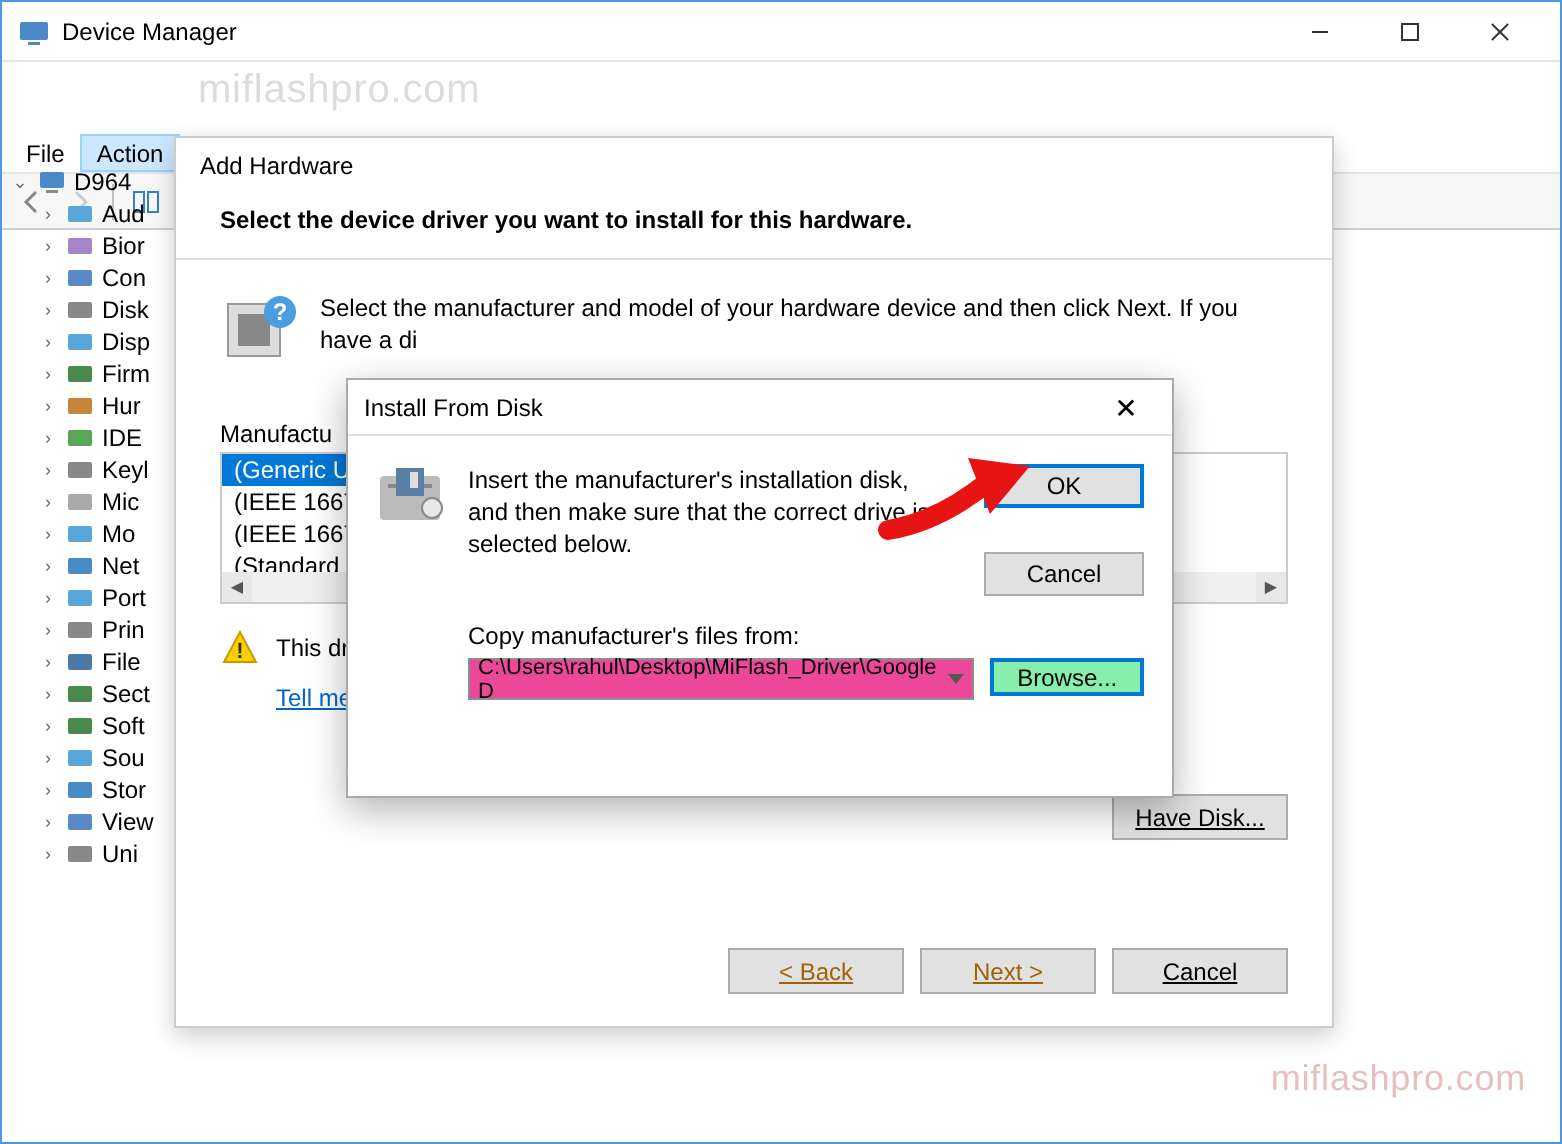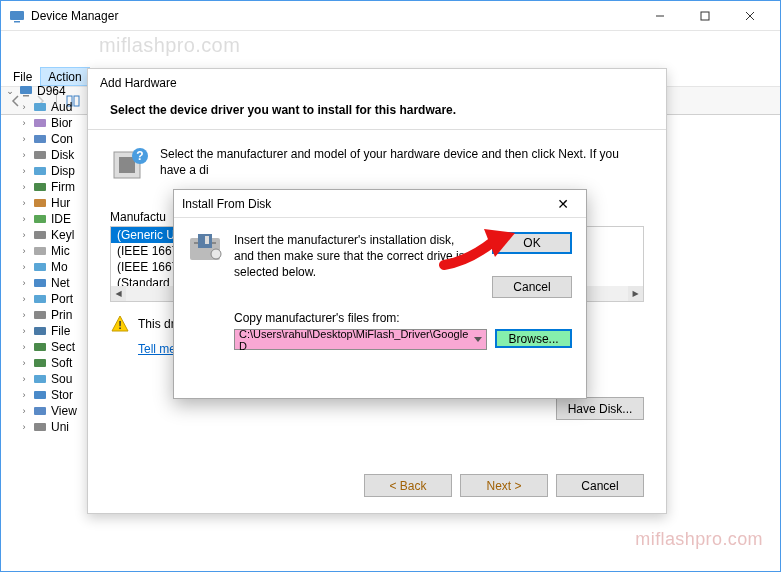--- a/index.html
+++ b/index.html
@@ -44,40 +44,40 @@
   .wiz-panel-inner { overflow-x: scroll; height: 100%; }
   .scrollbar-h { position: absolute; left: 0; right: 0; bottom: 0; height: 15px; background: #f0f0f0; display: flex; align-items: center; }
   .sb-btn { width: 15px; height: 15px; background: #e8e8e8; display: flex; align-items: center; justify-content: center; font-size: 8px; color: #555; }
   .sb-track { flex: 1; }
   .list-cell { padding: 1px 6px; white-space: nowrap; width: 200px; }
   .list-cell.sel { background: #0078d7; color: #fff; }
   .wiz-warn { display: flex; align-items: center; gap: 8px; margin-top: 8px; padding: 4px 0; }
   .wiz-warn-ico { width: 20px; height: 20px; display:flex; align-items:center; justify-content:center; }
   .wiz-link { color: #0066cc; text-decoration: underline; margin-left: 28px; margin-top: 4px; display: inline-block; cursor: pointer; }
   .wiz-btns { position: absolute; right: 22px; bottom: 16px; display: flex; gap: 8px; }
-  .wiz-btn { width: 88px; height: 23px; font-size: 12px; border: 1px solid #adadad; background: #e1e1e1; }
+  .wiz-btn { width: 88px; height: 23px; font-size: 12px; border: 1px solid #adadad; background: #e1e1e1; text-decoration: underline; }
   .wiz-btn.disabled { color: #a16207; }
   .wiz-hd { position: absolute; right: 22px; top: 328px; }
 
   
   .disk-dlg { position: absolute; left: 173px; top: 189px; width: 414px; height: 210px; background: #fff; border: 1px solid #aaa; box-shadow: 0 6px 18px rgba(0,0,0,0.3); }
   .disk-title { height: 28px; border-bottom: 1px solid #e0e0e0; display: flex; align-items: center; padding: 12px 8px; font-size: 12px; }
   .disk-title .t { flex: 1; }
   .disk-close { width: 30px; text-align: center; font-size: 14px; }
   .disk-body { padding: 14px 14px; font-size: 12px; position: relative; height: calc(100% - 28px); }
   .disk-row { display: flex; gap: 12px; }
   .disk-ico { width: 34px; height: 34px; flex-shrink: 0; }
   .disk-text { flex: 1; line-height: 1.35; padding-right: 100px; }
   .disk-btns { position: absolute; right: 14px; top: 14px; display: flex; flex-direction: column; gap: 22px; }
   .d-btn { width: 80px; height: 22px; font-size: 12px; border: 1px solid #adadad; background: #e1e1e1; }
   .d-btn.primary { border: 2px solid #0078d7; }
   .disk-copy { position: absolute; left: 60px; bottom: 48px; right: 14px; }
   .disk-copy-lbl { margin-bottom: 4px; }
   .disk-copy-row { display: flex; gap: 8px; }
-  .disk-combo { flex: 1; height: 21px; border: 1px solid #8e8e8e; font-size: 11px; padding: 0 18px 0 4px; position: relative; background: #f9a8d4; display:flex; align-items:center; }
+  .disk-combo { flex: 1; height: 21px; border: 1px solid #8e8e8e; font-size: 11px; padding: 0 18px 0 4px; position: relative; background: #ec4899; display:flex; align-items:center; }
   .disk-combo::after { content: ""; position: absolute; right: 4px; top: 7px; border-left: 4px solid transparent; border-right: 4px solid transparent; border-top: 5px solid #555; }
   .browse-btn { width: 80px; height: 19px; font-size: 12px; border: 2px solid #0078d7; background: #86efac; }
 
   
   .arrow { position: absolute; left: 439px; top: 223px; pointer-events: none; }
   .watermark { position: absolute; color: #bbb; font-size: 20px; font-weight: 500; letter-spacing: 0.4px; pointer-events: none; opacity: 0.5; }
   .wm1 { left: 99px; top: 34px; }
   .wm2 { right: 18px; bottom: 22px; color: #e6b9b9; opacity:0.9; font-size:18px;}
 </style>
 </head>

